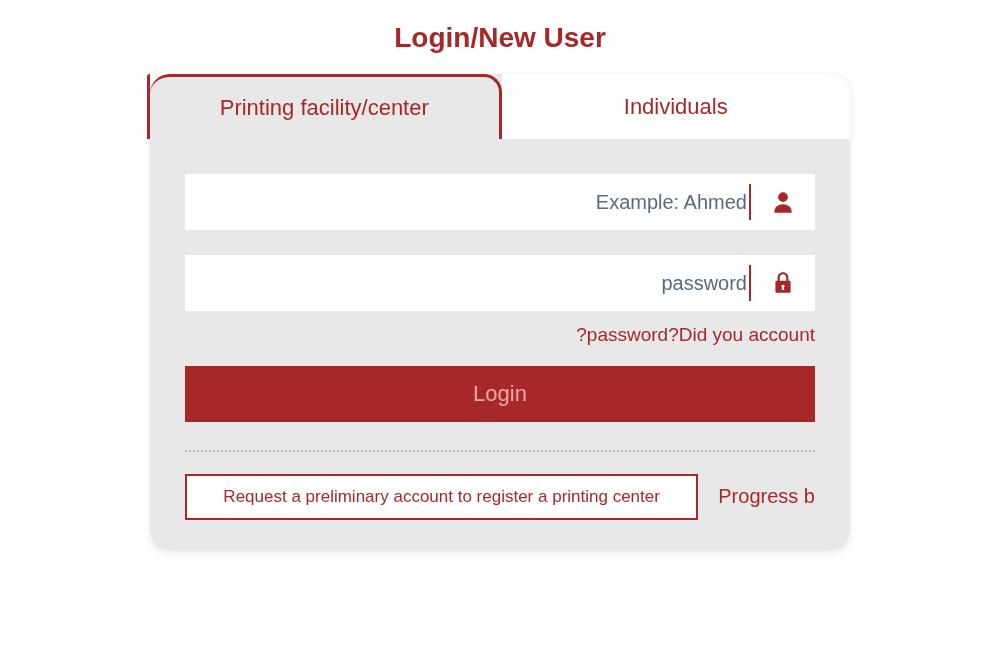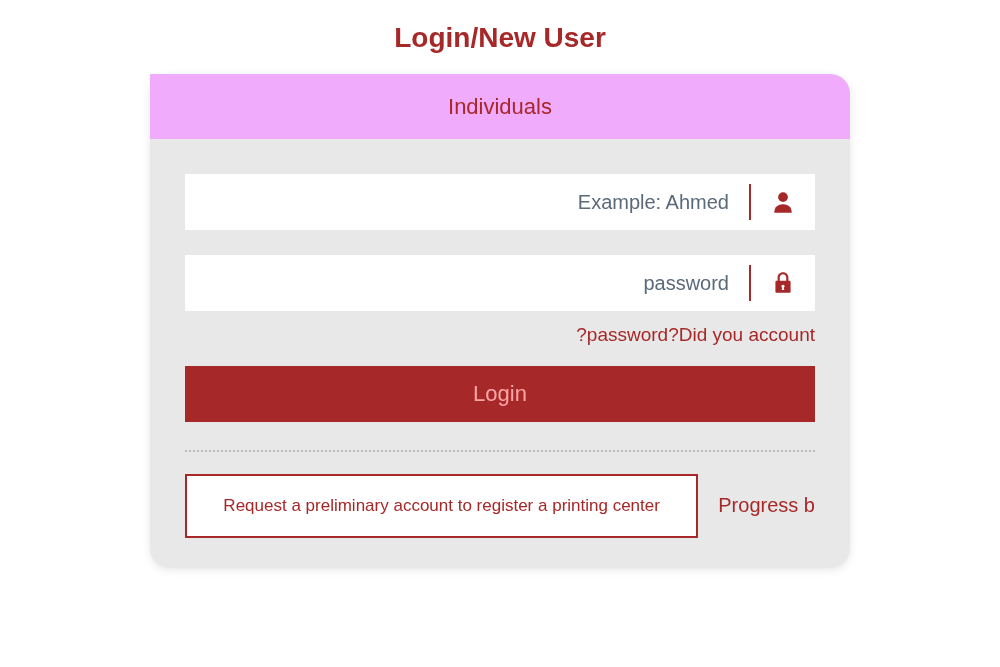--- a/index.html
+++ b/index.html
@@ -59,41 +59,41 @@
       content: '';
       position: absolute;
       left: -3px;
       top: -3px;
       bottom: 0;
       width: 3px;
       background: #a72828;
       border-top-left-radius: 20px;
     }
     .tab-inactive {
-      background: #f0abfc;
+      background: #ffffff;
       border-top-right-radius: 20px;
     }
     .form-area {
       padding: 35px 35px 0 35px;
     }
     .input-row {
       background: #ffffff;
       height: 56px;
       display: flex;
       align-items: center;
       margin-bottom: 25px;
       padding-right: 18px;
     }
     .input-field {
       flex: 1;
       height: 100%;
       border: none;
       outline: none;
       text-align: right;
-      padding-right: 20px;
+      padding-right: 2px;
       font-size: 20px;
       color: #5a6a7a;
       background: transparent;
     }
     .input-field::placeholder {
       color: #5a6a7a;
     }
     .input-divider {
       width: 2px;
       height: 36px;
@@ -134,39 +134,42 @@
       display: flex;
       align-items: center;
       gap: 20px;
     }
     .request-button {
       flex: 1;
       background: #ffffff;
       border: 2px solid #a72828;
       color: #a72828;
       font-size: 17px;
-      padding: 18px 15px;
+      padding: 9px 15px;
       text-align: center;
       cursor: pointer;
       line-height: 1.4;
     }
     .progress-text {
       color: #a72828;
       font-size: 20px;
       font-weight: normal;
       white-space: nowrap;
     }
   </style>
 </head>
 <body>
 
 <h1 class="page-title">Login/New User</h1>
 
 <div class="card">
   <div class="tabs">
+    <div class="tab tab-active">
+      <span>Printing facility/center</span>
+    </div>
     <div class="tab tab-inactive">
       <span>Individuals</span>
     </div>
   </div>
 
   <div class="form-area">
     <div class="input-row">
       <input type="text" class="input-field" placeholder="Example: Ahmed" style="">
       <div class="input-divider"></div>
       <div class="input-icon">

